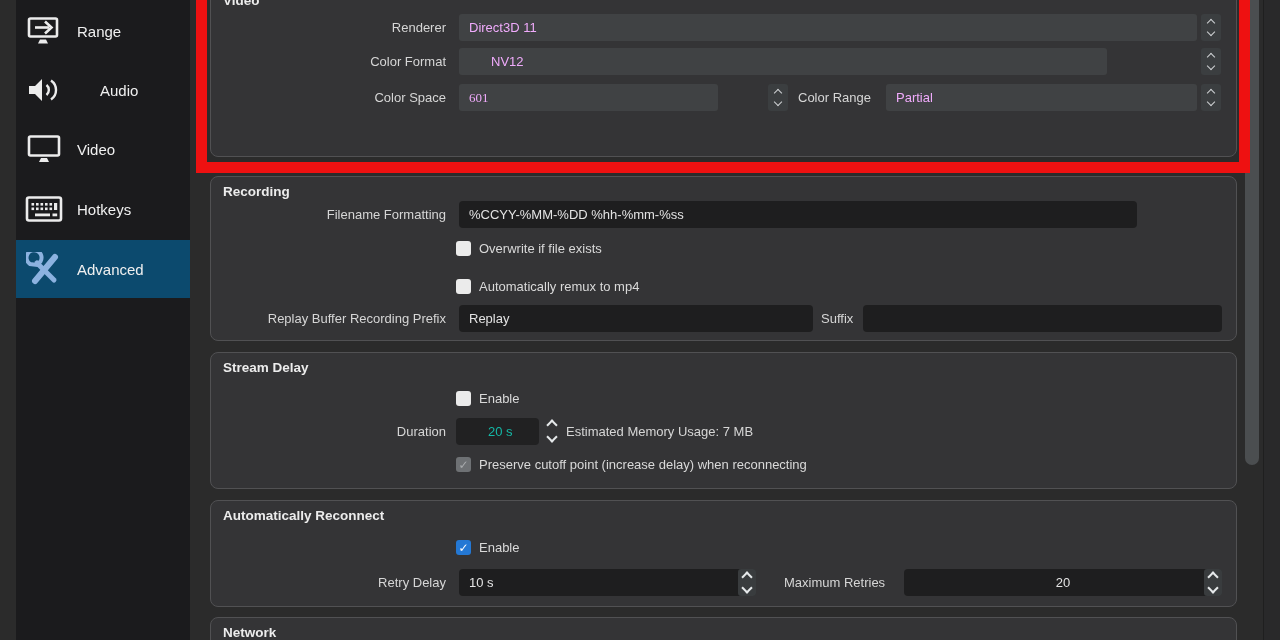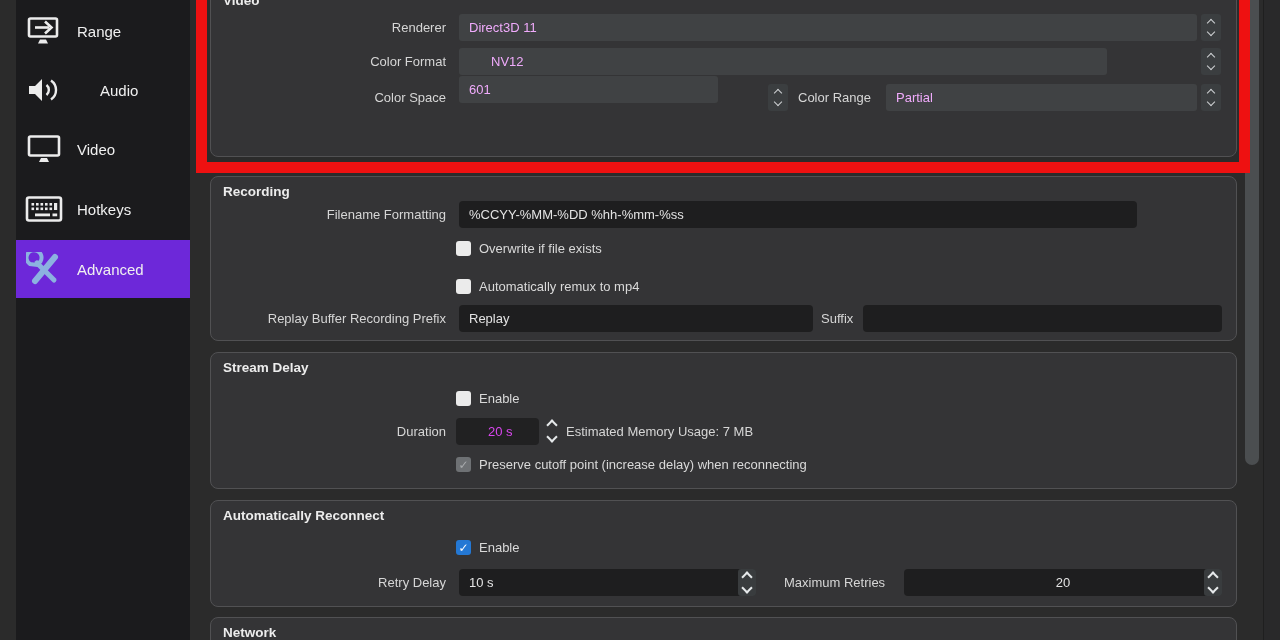--- a/index.html
+++ b/index.html
@@ -4,42 +4,42 @@
 <style>
   * { margin:0; padding:0; box-sizing:border-box; }
   html,body { width:1280px; height:640px; overflow:hidden; background:#2b2b2b; }
   body { font-family:"Liberation Sans","DejaVu Sans",sans-serif; }
   #app { position:relative; width:1280px; height:640px; background:#2b2b2b; overflow:hidden; }
 
   
   .nav { position:absolute; left:16px; top:0; width:174px; height:640px; background:#1b1b1d; }
   .nav-item { position:absolute; left:0; width:174px; height:58px; display:flex; align-items:center;
               gap:13px; padding-left:8px; cursor:pointer; }
-  .nav-item.selected { background:#6d28d9; }
+  .nav-item.selected { background:#0c4a6e; }
   .nav-item .ic { width:40px; height:34px; display:flex; align-items:center; justify-content:center; }
   .nav-item .nav-label { color:#f0f0f0; font-size:15px; }
 
   
   .panel { position:absolute; left:210px; width:1027px; background:#343436;
            border:1px solid #515153; border-radius:8px; }
   .hdr { position:absolute; left:12px; color:#ececec; font-size:13.5px; font-weight:bold; }
   .lbl { position:absolute; color:#d6d6d6; font-size:13px; text-align:right; line-height:27px; height:27px; }
   .ltxt { position:absolute; color:#d6d6d6; font-size:13px; line-height:27px; height:27px; }
 
   .combo { position:absolute; height:27px; background:#404244; border-radius:3px; color:#f0abfc;
            font-size:13px; line-height:27px; padding-left:10px; cursor:pointer; }
   .spinbtn { position:absolute; width:20px; height:27px; background:#3b3e40; border-radius:3px;
              display:flex; flex-direction:column; align-items:center; justify-content:center; gap:3px; cursor:pointer; }
   .chev { width:6px; height:6px; border-right:1.5px solid #cfd2d4; border-bottom:1.5px solid #cfd2d4; }
   .chev.up { transform:rotate(-135deg); margin-top:2px; }
   .chev.down { transform:rotate(45deg); margin-bottom:2px; }
 
   .tin { position:absolute; height:27px; background:#1e1e1f; border:none; border-radius:4px;
          color:#e3e3e3; font-size:13px; padding:0 10px; font-family:inherit; outline:none; }
-  .tin:disabled { background:#212122; color:#d946ef;padding-left:32px; }
+  .tin:disabled { background:#212122; color:#14b8a6;padding-left:32px; }
 
   .stepper-attached { position:absolute; width:18px; height:27px; background:#393c3e; border-radius:3px;
                       display:flex; flex-direction:column; align-items:center; justify-content:center; gap:3px; cursor:pointer; }
   .stepper-free { position:absolute; width:18px; height:30px; display:flex; flex-direction:column;
                   align-items:center; justify-content:center; gap:4px; }
   .stepper-free .chev, .stepper-attached .chev { width:8px; height:8px; border-width:2px; border-color:#e6e9eb; }
 
   .cbrow { position:absolute; display:flex; align-items:center; gap:8px; cursor:pointer; }
   .cbox { width:15px; height:15px; border-radius:3px; background:#ebebeb; display:flex;
           align-items:center; justify-content:center; font-size:12px; font-weight:bold; }
@@ -144,21 +144,21 @@
     <div class="lbl" style="top:67px; left:0; width:235px;">Color Format</div>
     <div class="combo" style="top:67px; left:248px; width:648px;padding-left:32px;">
       <span>NV12</span>
     </div>
     <div class="spinbtn" style="top:67px; left:990px;">
       <span class="chev up"></span>
       <span class="chev down"></span>
     </div>
 
     <div class="lbl" style="top:103px; left:0; width:235px;">Color Space</div>
-    <div class="combo" style="top:95px; left:248px; width:259px;">
+    <div class="combo" style="top:103px; left:248px; width:259px;font-family:Liberation Serif, serif;">
       <span>601</span>
     </div>
     <div class="spinbtn" style="top:103px; left:557px;">
       <span class="chev up"></span>
       <span class="chev down"></span>
     </div>
     <div class="ltxt" style="top:103px; left:587px;">Color Range</div>
     <div class="combo" style="top:103px; left:675px; width:311px;">
       <span>Partial</span>
     </div>

